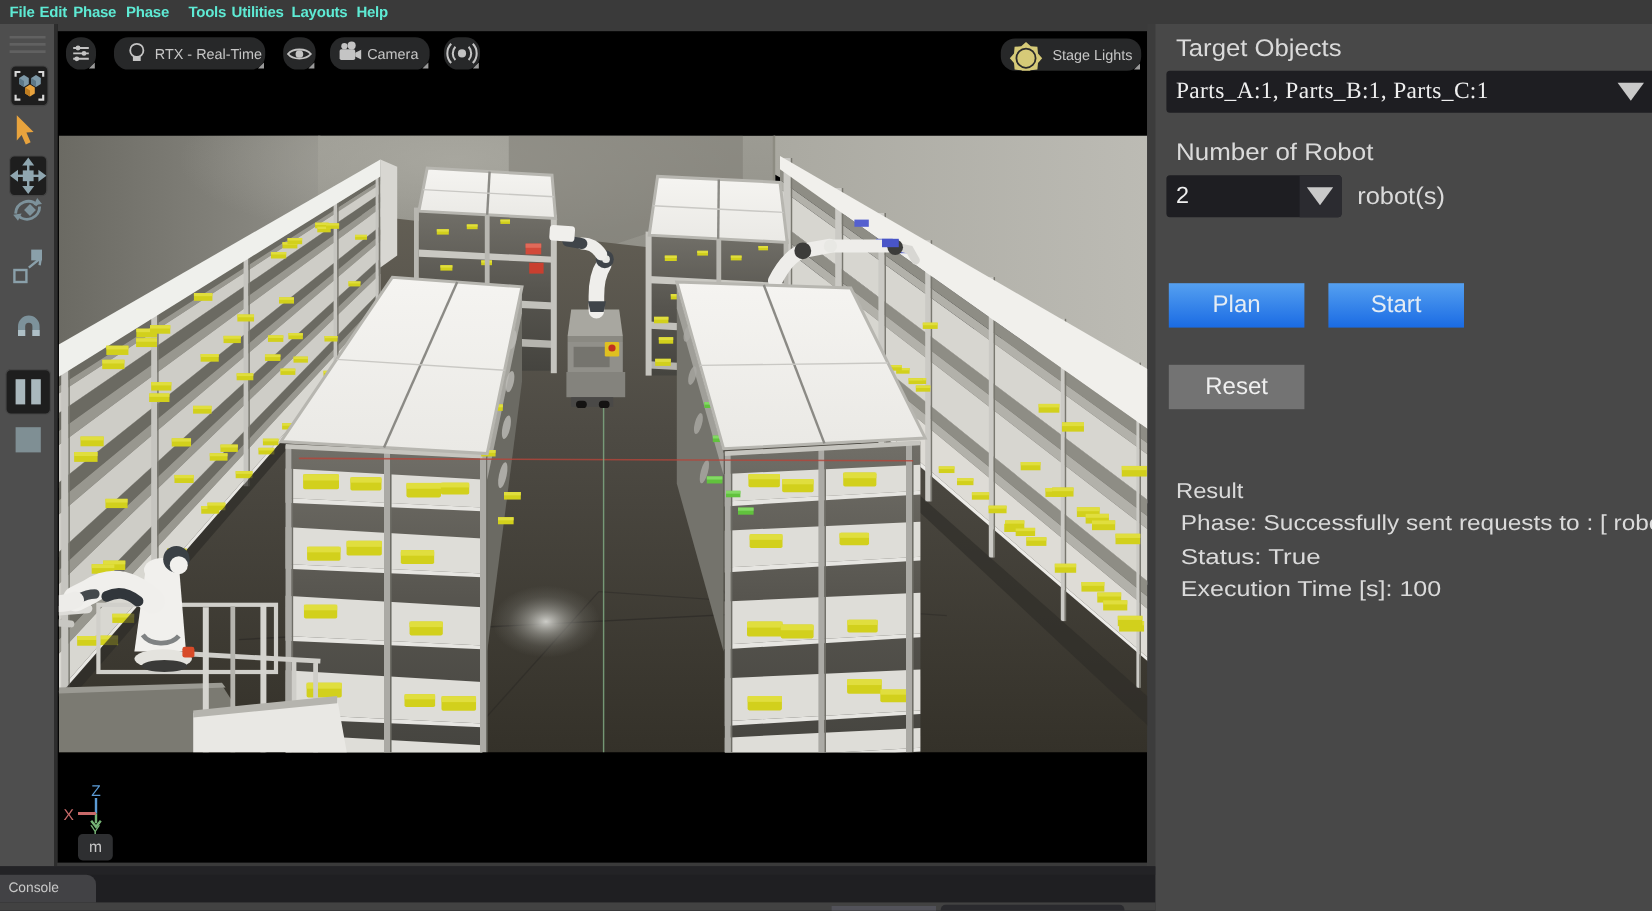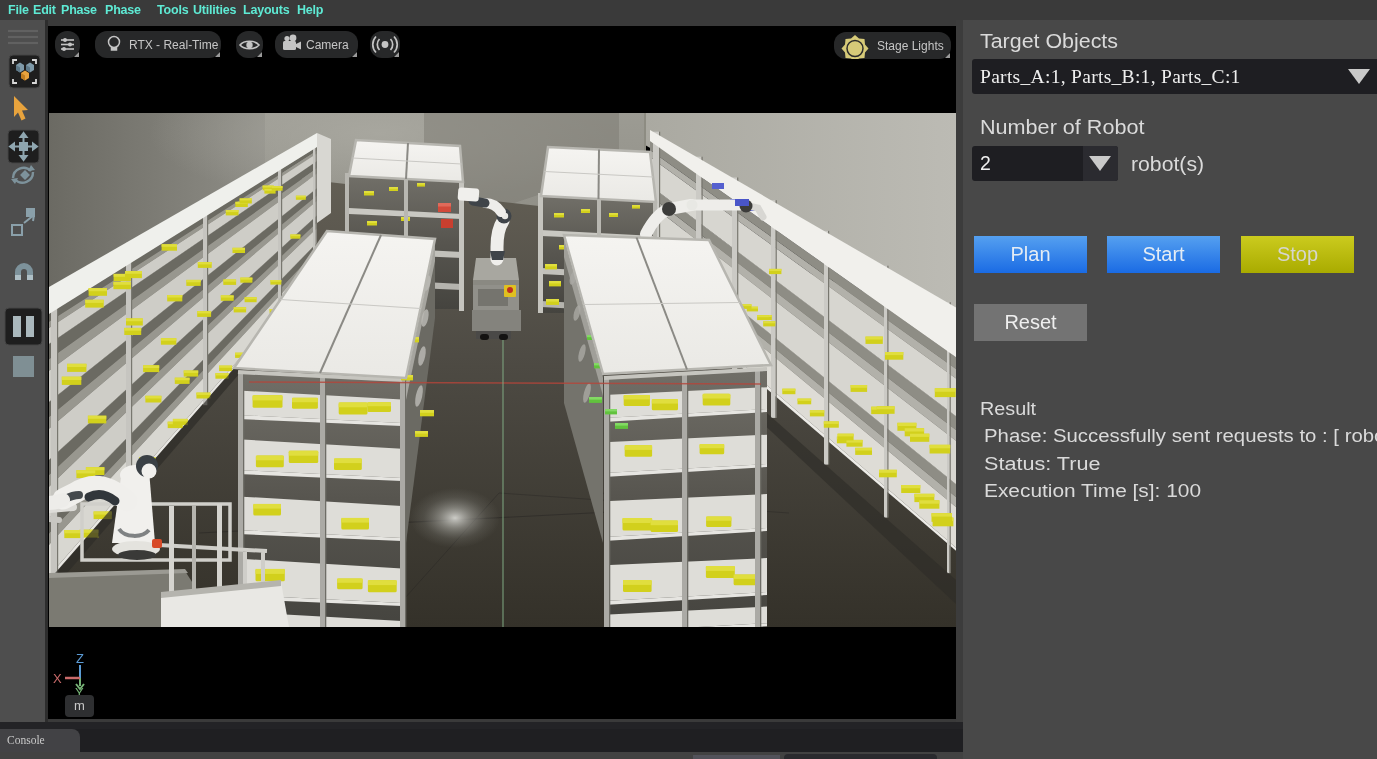--- a/index.html
+++ b/index.html
@@ -20,21 +20,21 @@
 #scene { left:49px; top:113px; width:907px; height:514px; }
 
 
 .vbtn { position:absolute; background:rgba(42,43,45,0.92); border-radius:12px; height:27px; color:#c6c6c6; font-size:12px; display:flex; align-items:center; white-space:nowrap; }
 .vbtn .fold { position:absolute; right:1px; bottom:1px; width:0; height:0; border-left:5px solid transparent; border-bottom:5px solid #9a9a9a; }
 
 
 #vpbottom { left:48px; top:719px; width:908px; height:6px; background:#3a3a3a; }
 #console { left:0; top:722px; width:963px; height:37px; background:#1f1f22; }
 #console .topline { position:absolute; left:0; top:0; width:963px; height:7px; background:#232326; }
-#ctab { position:absolute; left:0; top:7px; width:80px; height:23px; background:#424245; border-radius:0 8px 0 0; color:#c9c9c9; font-size:11.5px; line-height:23px; padding-left:7px;font-family:Liberation Serif, serif; }
+#ctab { position:absolute; left:0; top:7px; width:80px; height:23px; background:#424245; border-radius:0 8px 0 0; color:#c9c9c9; font-size:11.5px; line-height:23px; padding-left:7px; }
 #cbottom { position:absolute; left:0; top:30px; width:963px; height:7px; background:#424242; }
 #cbtn1 { position:absolute; left:693px; top:33px; width:87px; height:4px; background:#52525a; }
 #cbtn2 { position:absolute; left:784px; top:32px; width:153px; height:5px; background:#2a2a2e; border-radius:4px 4px 0 0; }
 
 
 #panel { left:963px; top:20px; width:414px; height:739px; background:#484848; color:#dcdcdc; overflow:hidden; }
 #panel .lbl { position:absolute; left:17px; font-size:20px; color:#dadada; }
 .ddown { position:absolute; background:#1e1e22; border-radius:3px; color:#efefef; font-size:19.5px; letter-spacing:0.3px; }
 .tri { position:absolute; width:0; height:0; border-left:11px solid transparent; border-right:11px solid transparent; border-top:15px solid #c9c9c9; }
 .pbtn { position:absolute; height:37px; width:113px; text-align:center; line-height:37px; font-size:20px; }
@@ -711,20 +711,19 @@
   <div class="lbl" style="top:96px; transform:scaleX(1.08); transform-origin:left;">Number of Robot</div>
   <div class="ddown" style="left:9px; top:126px; width:146px; height:35px; line-height:35px;">
     <span style="padding-left:8px">2</span>
     <div style="position:absolute; right:0; top:0; width:35px; height:35px; background:#2b2b30; border-radius:0 3px 3px 0;"></div>
     <div class="tri" style="right:7px; top:10px;"></div>
   </div>
   <div class="lbl" style="left:168px; top:133px; font-size:20px; transform:scaleX(1.06); transform-origin:left;">robot(s)</div>
 
   <div class="pbtn" style="left:11px; top:216px; background:linear-gradient(#55a0f0,#1a6be4); color:#e4ecf4;">Plan</div>
   <div class="pbtn" style="left:144px; top:216px; background:linear-gradient(#55a0f0,#1a6be4); color:#e4ecf4;">Start</div>
-  <div class="pbtn" style="left:278px; top:216px; background:linear-gradient(#cbcb1e,#a9ab00); color:#d6d6ce;">Stop</div>
   <div class="pbtn" style="left:11px; top:284px; background:#737373; color:#efefef;">Reset</div>
 
   <div class="lbl" style="top:379px; font-size:18px; transform:scaleX(1.1); transform-origin:left;">Result</div>
   <div class="lbl" style="left:21px; top:406px; font-size:18px; width:500px; white-space:nowrap; transform:scaleX(1.13); transform-origin:left;">Phase: Successfully sent requests to : [ robot</div>
   <div class="lbl" style="left:21px; top:434px; font-size:18px; transform:scaleX(1.2); transform-origin:left;">Status: True</div>
   <div class="lbl" style="left:21px; top:461px; font-size:18px; transform:scaleX(1.16); transform-origin:left;">Execution Time [s]: 100</div>
 </div>
 
 </body></html>

